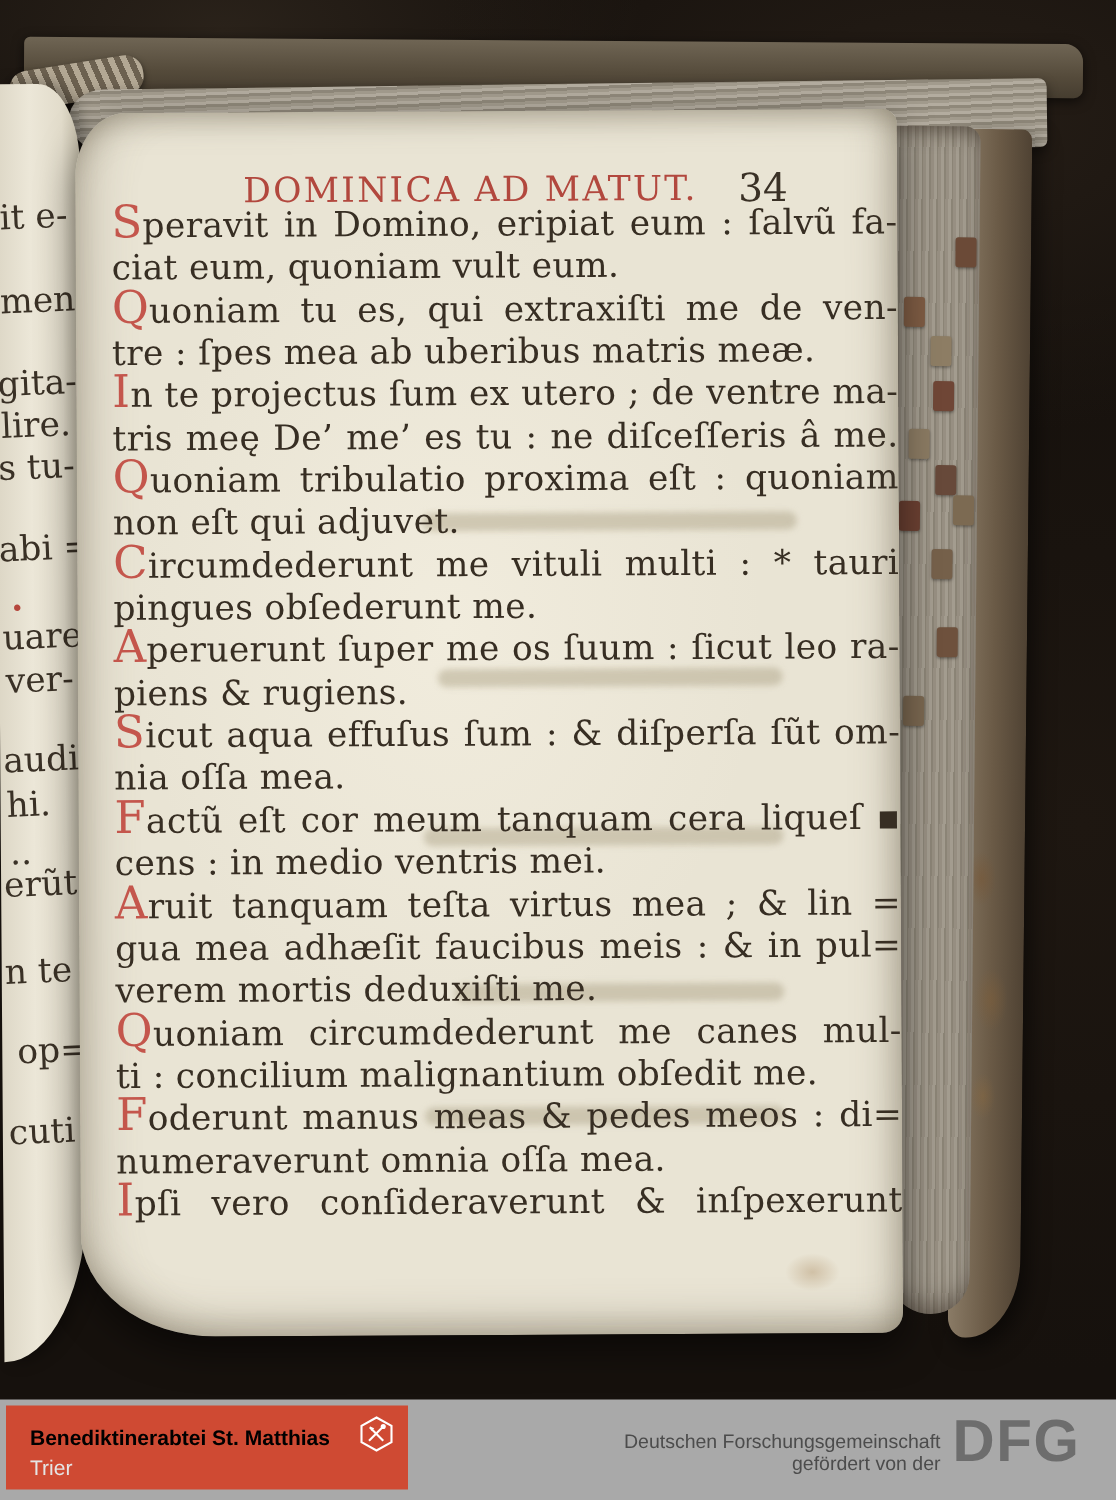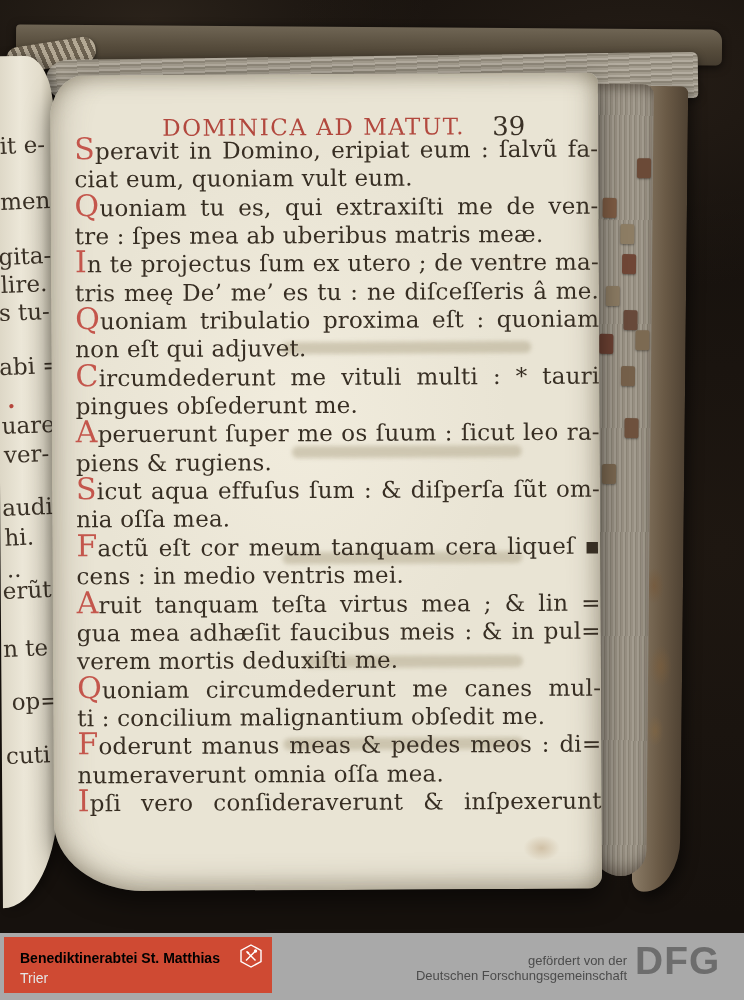--- a/index.html
+++ b/index.html
@@ -130,21 +130,21 @@
       <div class="frag" style="left: 4px; top: 686px;">cuti</div>
     </div>
 
   <div class="page-main">
     <div class="bleed b1"></div>
     <div class="bleed b2"></div>
     <div class="bleed b3"></div>
     <div class="bleed b4"></div>
     <div class="bleed b5"></div>
     <div class="title">DOMINICA AD MATUT.</div>
-    <div class="pagenum">39</div>
+    <div class="pagenum">34</div>
     <div class="text-block" id="text-block">
         <div class="tline fill"><span class="init">S</span>peravit in Domino, eripiat eum : ſalvũ fa-</div>
         <div class="tline">ciat eum, quoniam vult eum.</div>
         <div class="tline fill"><span class="init">Q</span>uoniam tu es, qui extraxiſti me de ven-</div>
         <div class="tline">tre : ſpes mea ab uberibus matris meæ.</div>
         <div class="tline fill"><span class="init">I</span>n te projectus ſum ex utero ; de ventre ma-</div>
         <div class="tline fill">tris meę De’ me’ es tu : ne diſceſſeris â me.</div>
         <div class="tline fill"><span class="init">Q</span>uoniam tribulatio proxima eſt : quoniam</div>
         <div class="tline">non eſt qui adjuvet.</div>
         <div class="tline fill"><span class="init">C</span>ircumdederunt me vituli multi : * tauri</div>
@@ -172,19 +172,19 @@
       <div class="inst-city">Trier</div>
       <svg class="hex" width="26" height="26" viewBox="0 0 26 26">
         <polygon points="13,2 23,7.5 23,18.5 13,24 3,18.5 3,7.5" fill="none" stroke="#ffffff" stroke-width="1.4"></polygon>
         <line x1="8" y1="17.5" x2="17" y2="8.5" stroke="#ffffff" stroke-width="1.4"></line>
         <line x1="8.5" y1="8.5" x2="17.5" y2="17.5" stroke="#ffffff" stroke-width="1.4"></line>
         <circle cx="17.5" cy="8" r="1.7" fill="#ffffff"></circle>
         <path d="M8.5 8 l3 1.2 -1.8 1.8 z" fill="#ffffff"></path>
       </svg>
     </div>
     <div class="funding">
+      <div>Deutschen Forschungsgemeinschaft</div>
       <div>gefördert von der</div>
-      <div>Deutschen Forschungsgemeinschaft</div>
     </div>
     <div class="dfg">DFG</div>
   </div>
 
 </div>
 
 </body></html>

